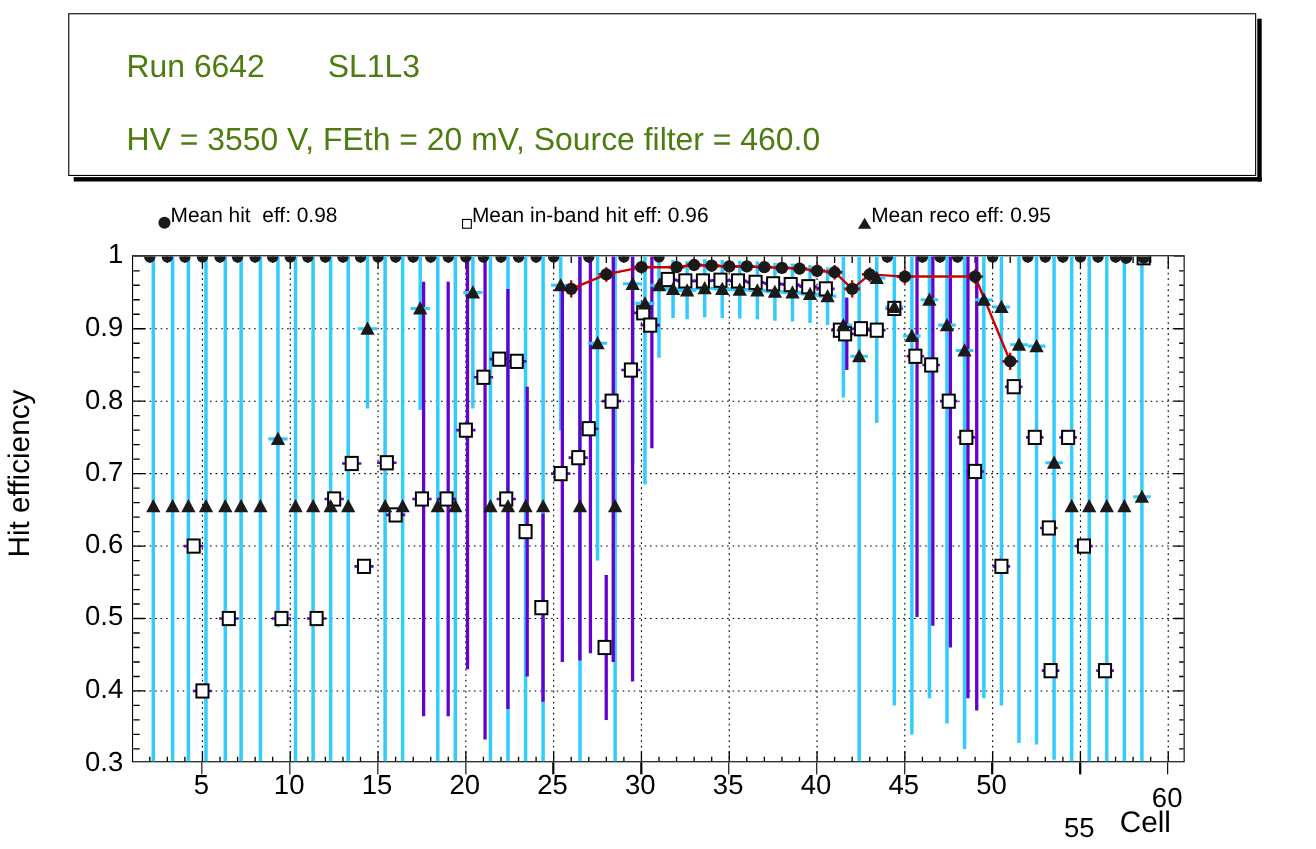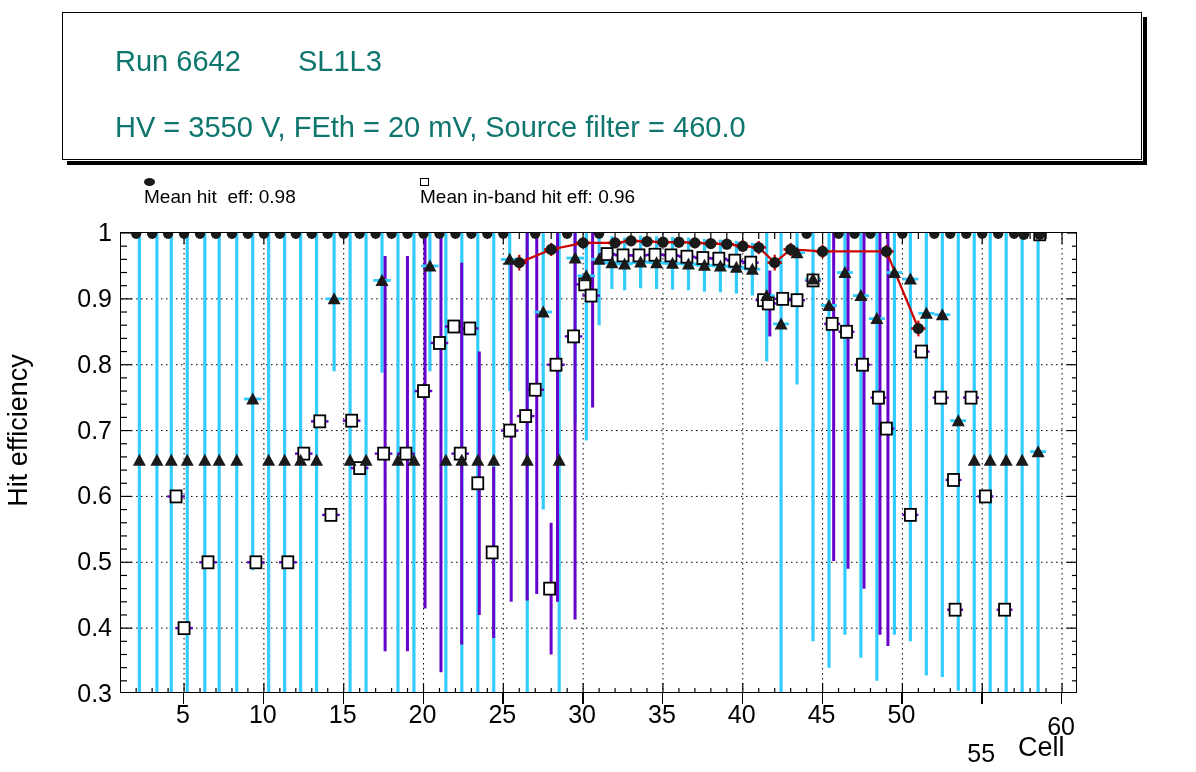--- a/index.html
+++ b/index.html
@@ -4,28 +4,28 @@
 <style>
   html,body{margin:0;padding:0;background:#ffffff;}
   body{width:1196px;height:772px;font-family:"Liberation Sans",sans-serif;overflow:hidden;}
   #root{position:relative;width:1196px;height:772px;background:#fff;}
 
   
   #titlebox{position:absolute;left:62px;top:12px;width:1080px;height:148px;
             background:#fff;border:1px solid #000;box-sizing:border-box;}
   #titlebox:after{content:"";position:absolute;left:4px;top:148px;width:1080px;height:4px;background:#000;}
   #titlebox:before{content:"";position:absolute;left:1080px;top:4px;width:4px;height:148px;background:#000;}
-  .title-line{position:absolute;color:#0f766e;font-size:29px;white-space:pre;letter-spacing:0px;}
+  .title-line{position:absolute;color:#4d7c0f;font-size:29px;white-space:pre;letter-spacing:0px;}
   #t-run{left:52px;top:32px;}
   #t-sl{left:235px;top:32px;}
   #t-cfg{left:52px;top:98px;}
 
   
   #legend{position:absolute;left:130px;top:178px;width:945px;height:30px;}
-  .leg-entry{position:absolute;top:0;height:30px;display:flex;align-items:flex-start;flex-direction:column;}
+  .leg-entry{position:absolute;top:0;height:30px;display:flex;align-items:flex-end;}
   .leg-text{font-size:19px;color:#000;white-space:pre;}
   .mk{display:inline-block;position:relative;}
   .mk-circle{width:11px;height:11px;border-radius:50%;background:#1a1a1a;}
   .mk-square{width:9px;height:9px;border:1.6px solid #000;background:#fff;box-sizing:border-box;}
   .mk-tri{width:0;height:0;border-left:6px solid transparent;border-right:6px solid transparent;border-bottom:10px solid #1a1a1a;}
   #leg1{left:14px;}
   #leg2{left:290px;}
   #leg3{left:650px;}
 
   
@@ -59,20 +59,24 @@
   </div>
 
   <div id="legend">
     <div class="leg-entry" id="leg1">
       <span class="mk mk-circle"></span>
       <span class="leg-text">Mean hit  eff: 0.98</span>
     </div>
     <div class="leg-entry" id="leg2">
       <span class="mk mk-square"></span>
       <span class="leg-text">Mean in-band hit eff: 0.96</span>
+    </div>
+    <div class="leg-entry" id="leg3">
+      <span class="mk mk-tri"></span>
+      <span class="leg-text">Mean reco eff: 0.95</span>
     </div>
   </div>
 
   <div id="yticks">
       <div class="ytick" style="top: 461px;">0.3</div>
       <div class="ytick" style="top: 395.143px;">0.4</div>
       <div class="ytick" style="top: 329.286px;">0.5</div>
       <div class="ytick" style="top: 263.429px;">0.6</div>
       <div class="ytick" style="top: 197.571px;">0.7</div>
       <div class="ytick" style="top: 131.714px;">0.8</div>

